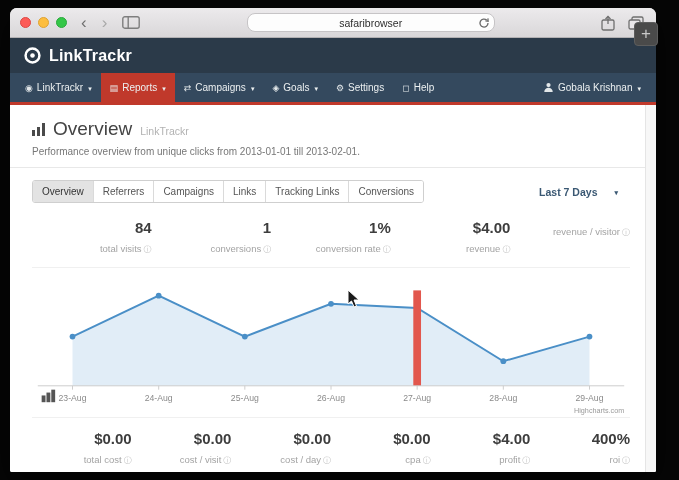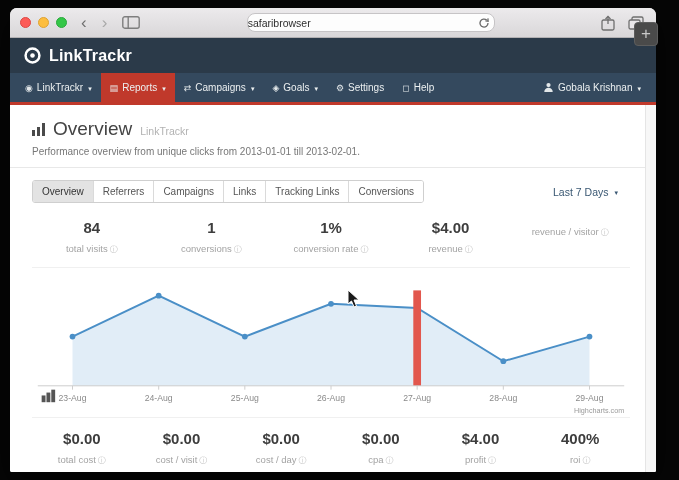--- a/index.html
+++ b/index.html
@@ -19,21 +19,21 @@
   .light{width:11px;height:11px;border-radius:50%}
   .light.red{background:#fc5b57;border:1px solid #dd4743}
   .light.yellow{background:#fdbe3f;border:1px solid #dfa333}
   .light.green{background:#34c748;border:1px solid #2aa93c}
   .navbtns{display:flex;gap:15px;margin-left:5px;align-items:center}
   .chev{font-size:17px;line-height:1;color:#6f6f6f}
   .chev.fwd{color:#a9a9a9}
   .tb-icon{display:inline-flex;align-items:center}
   .addr{flex:1;display:flex;justify-content:center}
   .addr-box{width:248px;height:19px;background:#fdfdfd;border:1px solid #c6c4c6;border-radius:8px;
-    font-size:10.5px;color:#2e2e2e;display:flex;align-items:center;position:relative}
+    font-size:10.5px;color:#2e2e2e;display:flex;align-items:center;justify-content:center;position:relative}
   .refresh{position:absolute;right:4px;top:3px}
   .tb-right{display:flex;gap:13px;align-items:center;margin-right:2px}
 
   
   .app-header{height:35px;background:#2b3a49;display:flex;align-items:center;padding:0 13px;gap:7px}
   .brand{color:#fff;font-weight:bold;font-size:16px;letter-spacing:.2px}
 
   
   .navbar{height:32px;background:#34495e;border-bottom:3px solid #c0392b;display:flex;
     align-items:stretch;padding:0 6px}
@@ -57,25 +57,25 @@
   .bars-glyph i:nth-child(3){height:13px}
   .page-title{font-size:19px;color:#444;font-weight:500}
   .page-sub{font-size:10.5px;color:#b2b2b2}
   .page-desc{font-size:10px;color:#777;margin-top:6px}
 
   .toolbar{display:flex;justify-content:space-between;align-items:center;padding:12px 22px 12px}
   .tab-group{display:inline-flex;border:1px solid #cfcfcf;border-radius:3px;overflow:hidden;background:#fff}
   .tab{padding:5px 9px;font-size:10px;color:#555;background:#fff;border-right:1px solid #dadada;cursor:pointer}
   .tab:last-child{border-right:none}
   .tab.active{background:#e3e3e3;color:#333}
-  .range{font-size:10.5px;color:#3a5873;font-weight:normal;margin-right:16px;cursor:pointer;
-    display:flex;align-items:center;gap:5px}
+  .range{font-size:10.5px;color:#3a5873;font-weight:bold;margin-right:16px;cursor:pointer;
+    display:flex;align-items:center;gap:16px}
 
   .stats{display:flex;padding:4px 26px 12px 22px}
-  .stat{flex:1;text-align:center}
+  .stat{flex:1;text-align:right}
   .stat-value{font-size:15px;font-weight:bold;color:#3d3d3d}
   .stat-label{font-size:9.5px;color:#a3a3a3;margin-top:7px}
   .info-ic{font-size:8px;color:#c4c4c4;margin-left:2px}
 
   .chart-wrap{margin:0 26px 0 22px;border-top:1px solid #f0f0f0;border-bottom:1px solid #f0f0f0;
     padding-top:4px}
   .chart-wrap svg{display:block;width:100%;height:auto}
   .stats.bottom{margin-top:8px}
 
   .cursor{position:absolute;left:337px;top:281px;z-index:15;pointer-events:none}

